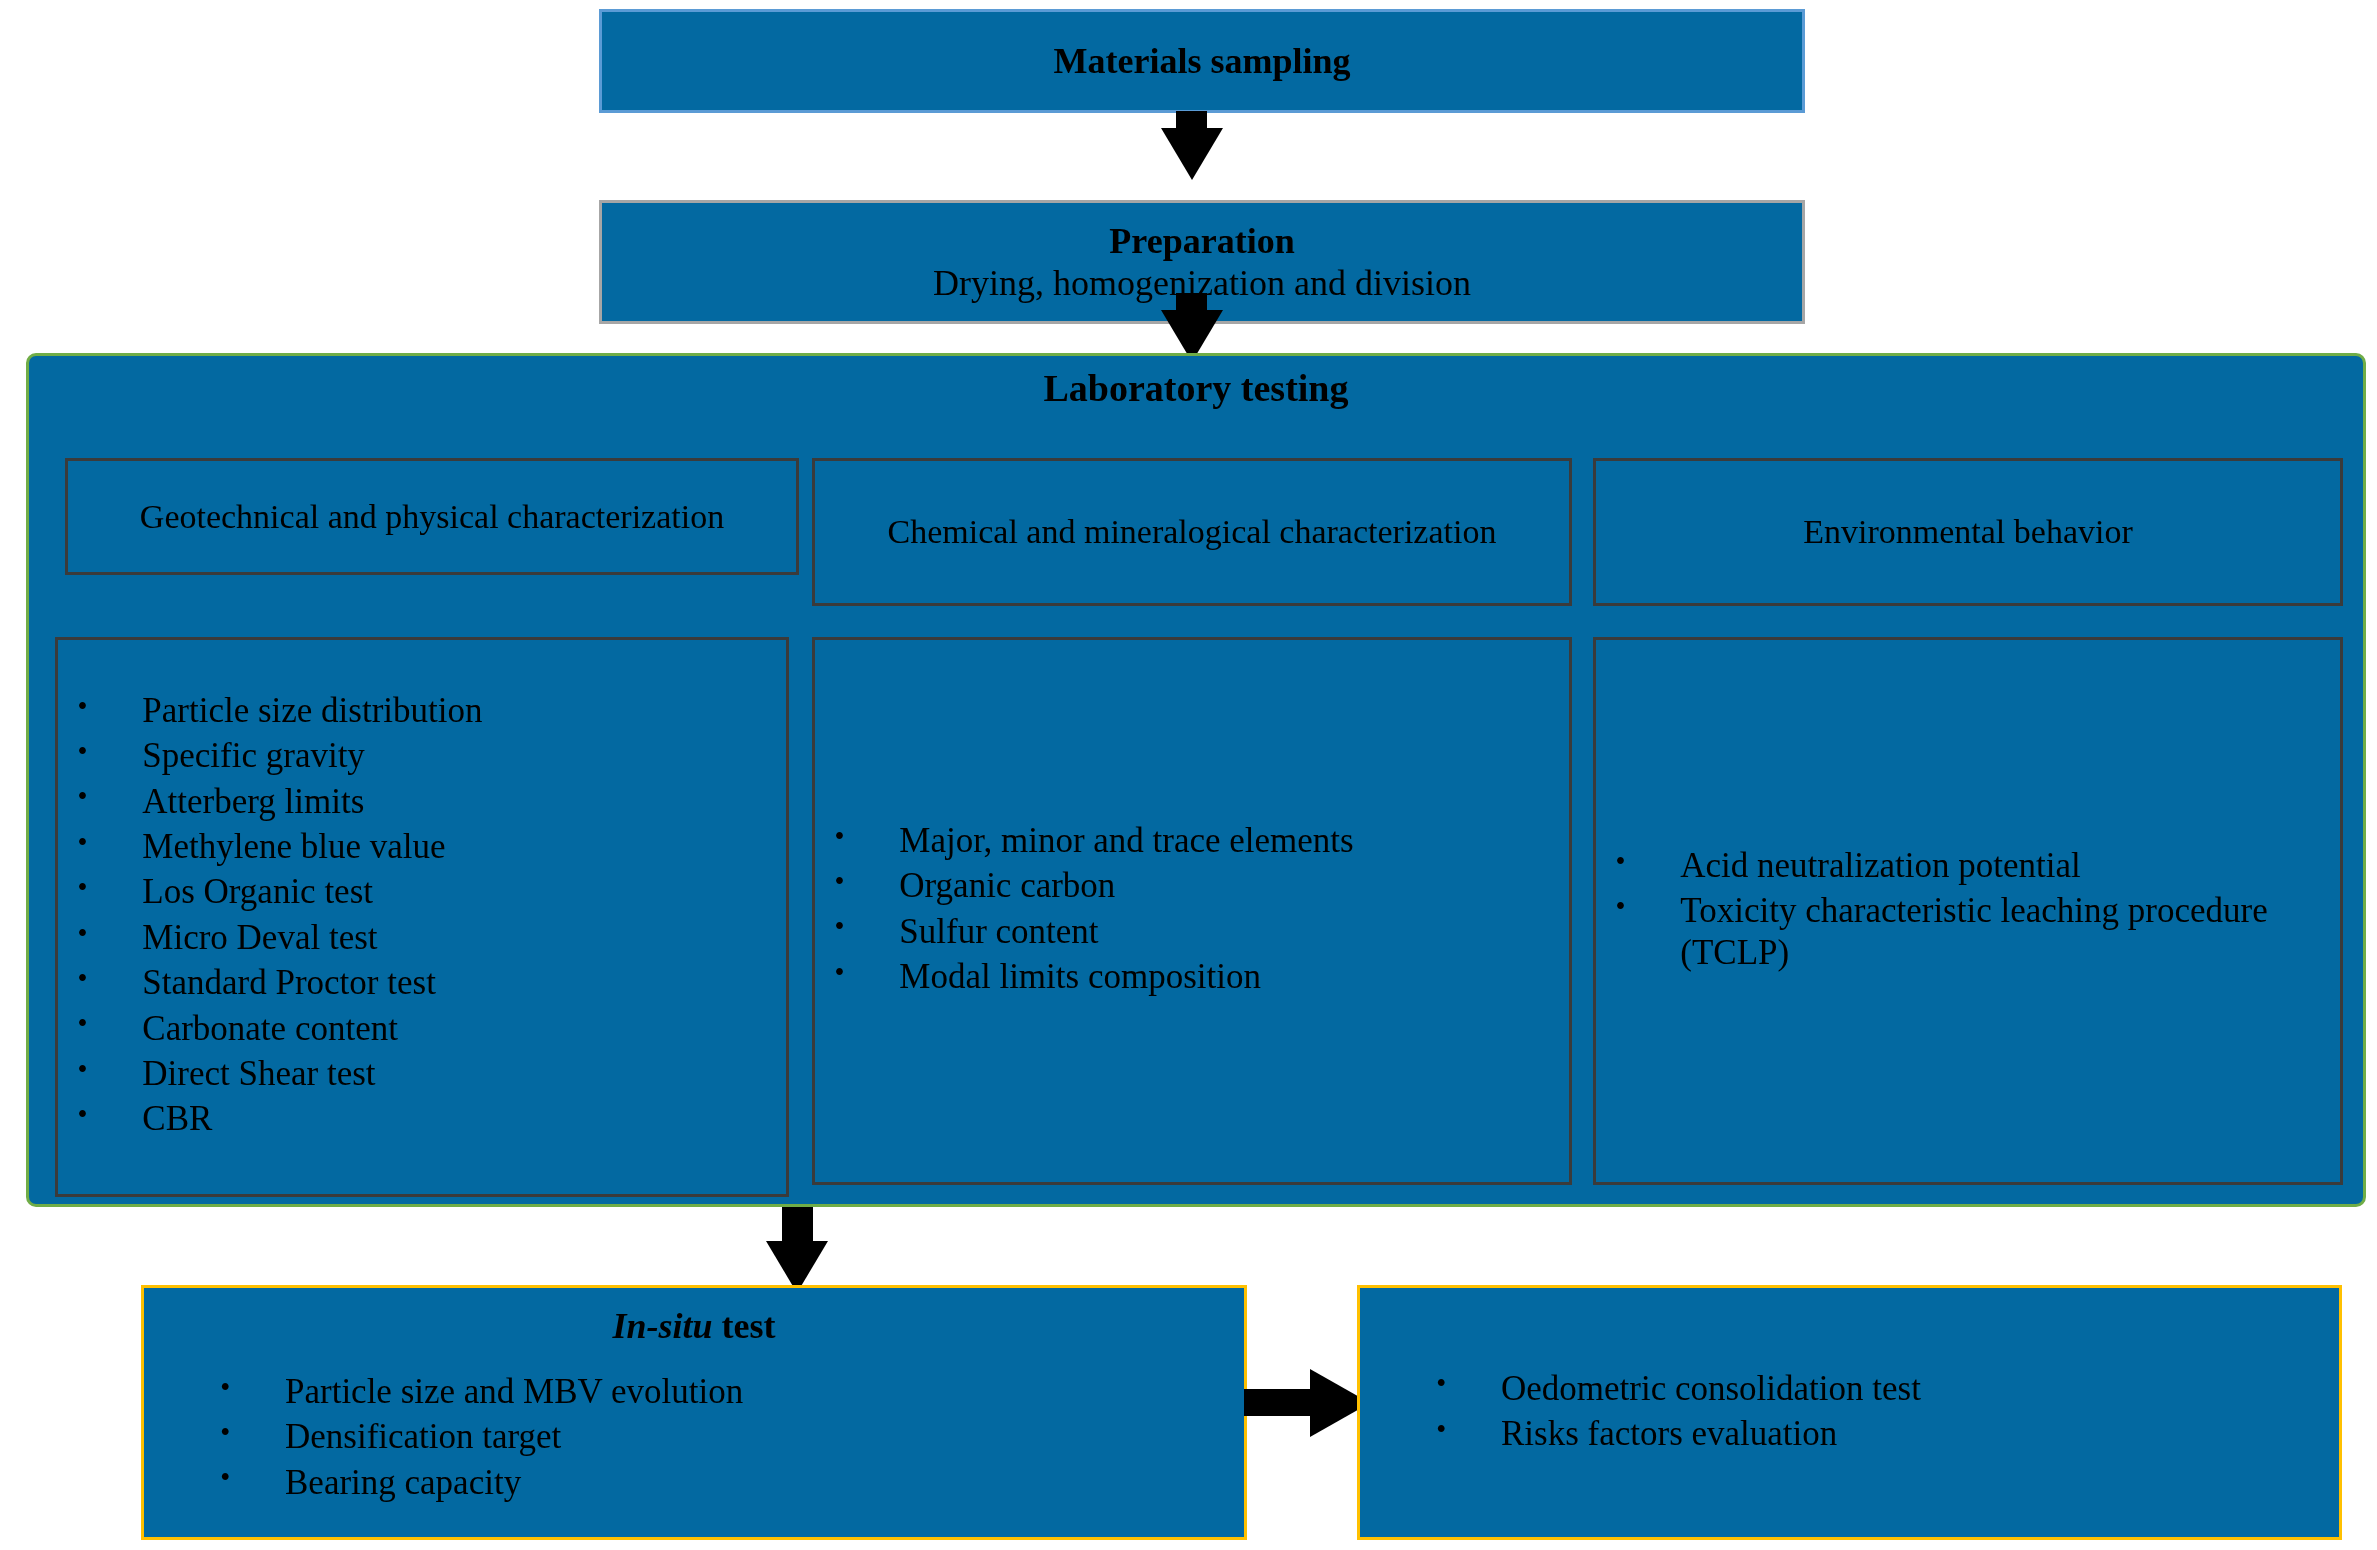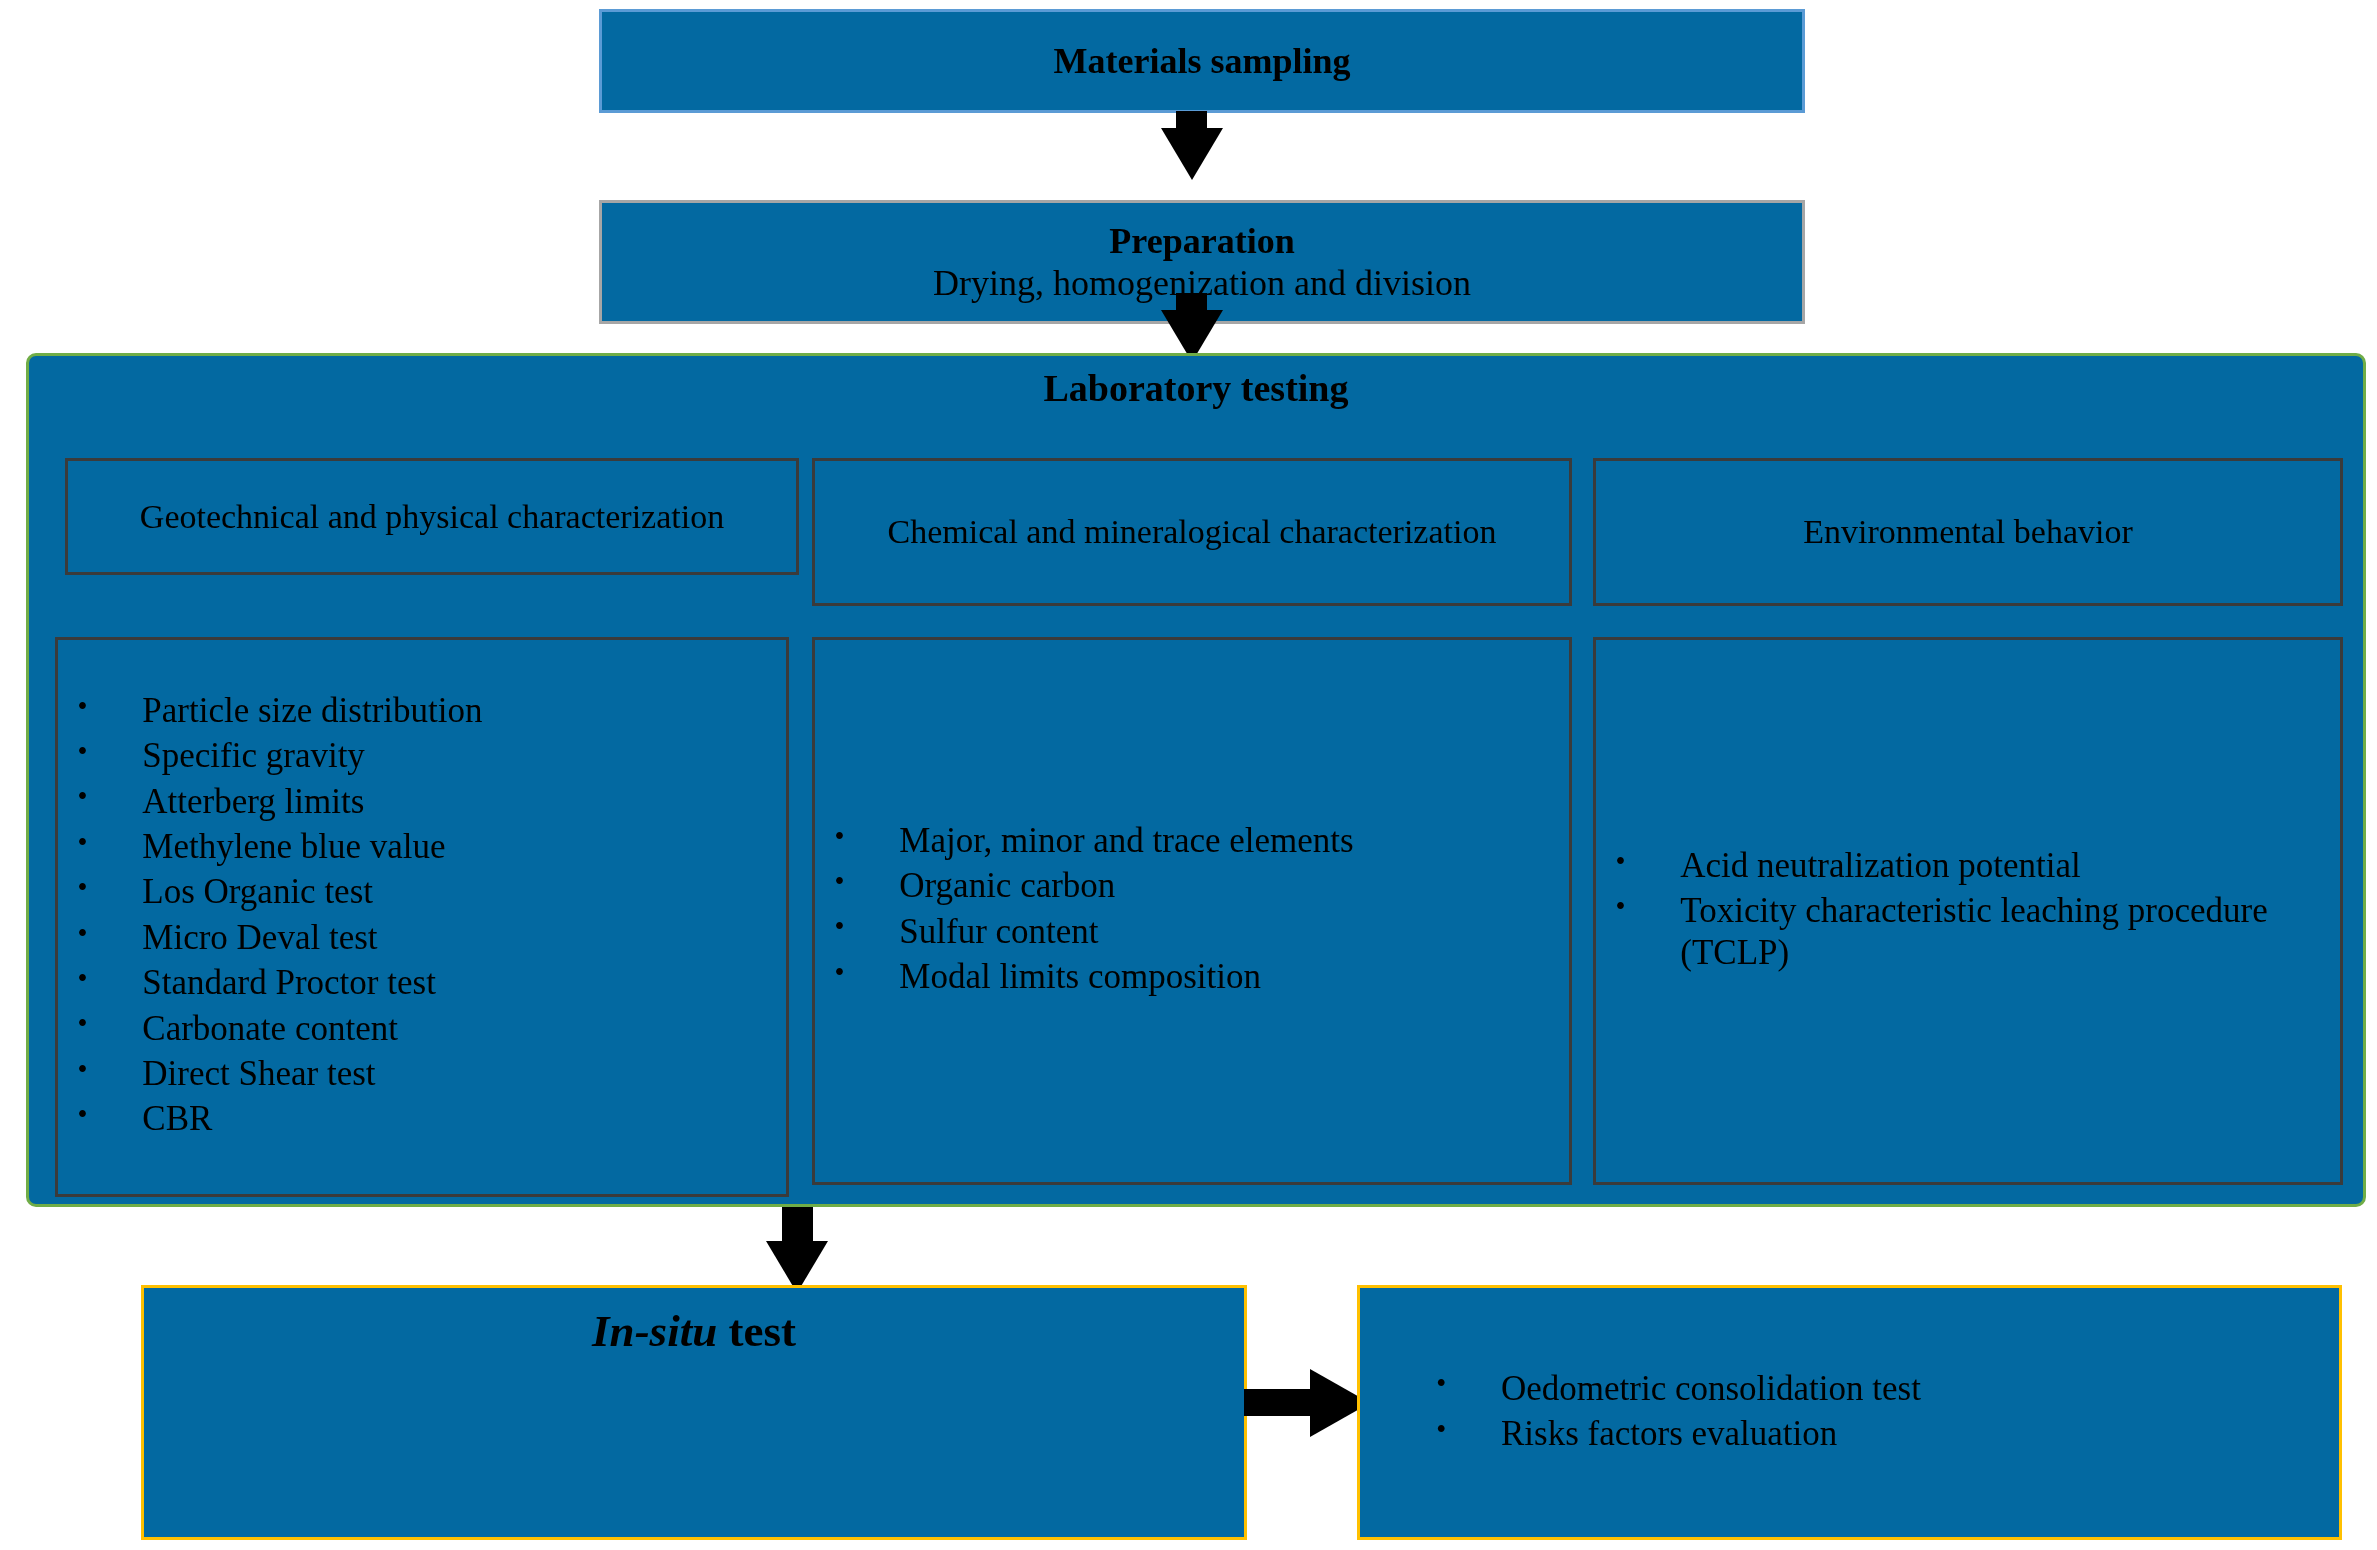--- a/index.html
+++ b/index.html
@@ -106,21 +106,21 @@
   .lab-title {
     position: absolute;
     left: 0; right: 0;
     top: 10.4px;
     font-size: 38px;
   }
   .insitu-title {
     position: absolute;
     left: 0; right: 0;
     top: 17px;
-    font-size: 45px;
+    font-size: 36px;
   }
   .insitu-title em {
     font-style: italic;
     font-weight: bold;
   }
   .box-text-block {
     position: absolute;
     left: 0; right: 0;
     top: 50%;
     transform: translateY(-50%);
@@ -210,20 +210,27 @@
 
   <div>
     <div class="arrow-shaft-v" style="left:782px; top:1207px; width:31px; height:36px;"></div>
     <div class="arrow-head-down" style="left:766px; top:1241px;"></div>
   </div>
 
   <div class="box box-amber" style="left:141px; top:1285px; width:1106px; height:255px;">
     <div class="insitu-title center-text">
       <em>In-situ</em><span class="title-bold"> test</span>
     </div>
+    <div style="position:absolute; left:71px; right:13px; top:83px;">
+      <ul class="bullets">
+        <li>Particle size and MBV evolution</li>
+        <li>Densification target</li>
+        <li>Bearing capacity</li>
+      </ul>
+    </div>
   </div>
 
   <div>
     <div class="arrow-shaft-h" style="left:1244px; top:1389px; width:71px; height:27px;"></div>
     <div class="arrow-head-right" style="left:1310px; top:1369px;"></div>
   </div>
 
   <div class="box box-amber" style="left:1357px; top:1285px; width:985px; height:255px;">
     <div style="position:absolute; left:71px; right:13px; top:50%; transform:translateY(-50%);">
       <ul class="bullets">

